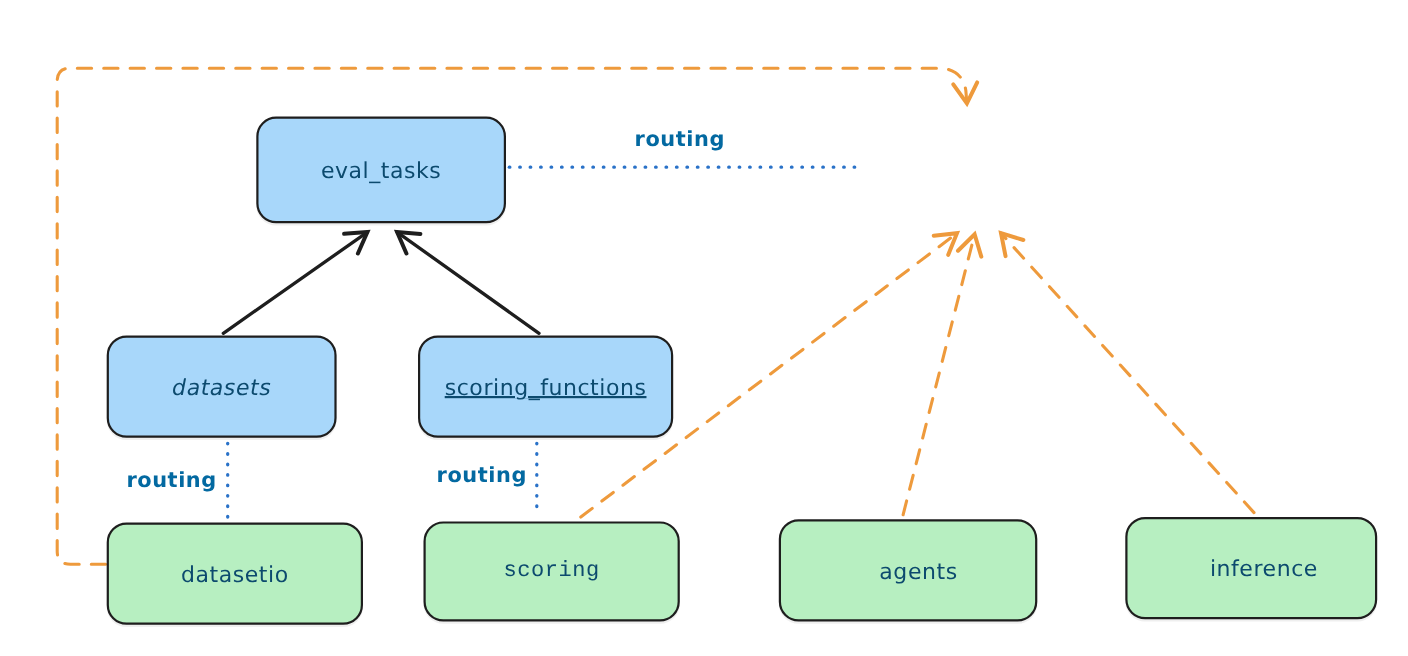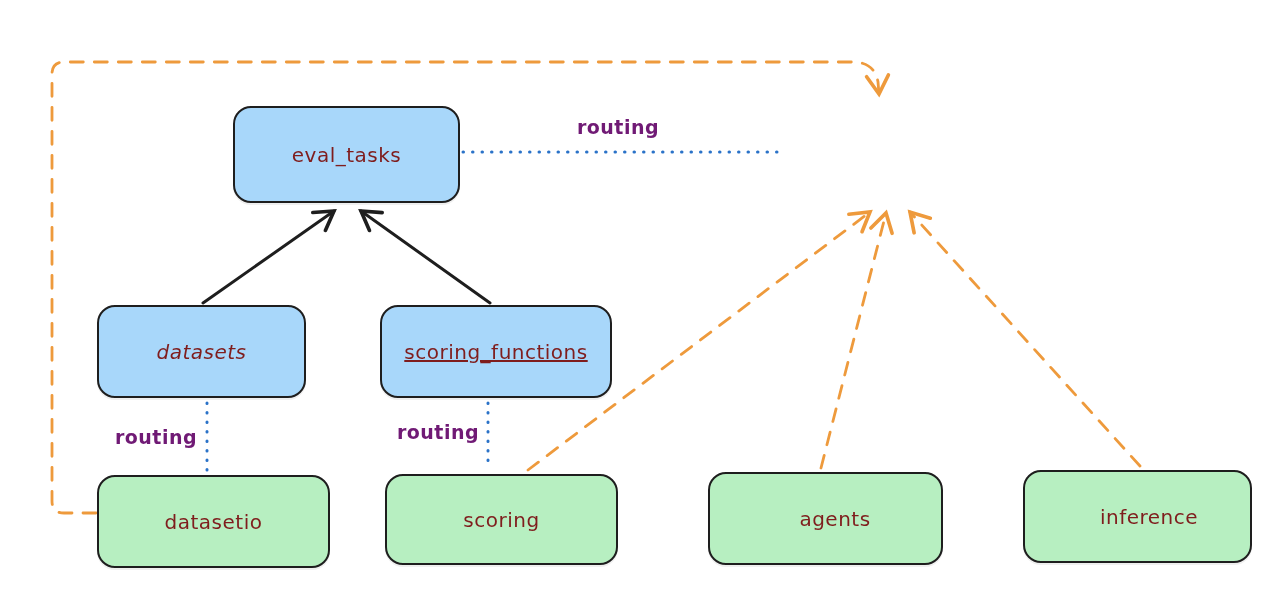--- a/index.html
+++ b/index.html
@@ -10,31 +10,31 @@
     position: relative;
     overflow: hidden;
   }
   .canvas { position: absolute; inset: 0; width: 1280px; height: 596px; }
   svg.edges { position: absolute; left: 0; top: 0; width: 1280px; height: 596px; }
   .node {
     position: absolute;
     border: 2.5px solid #1e1e1e;
     border-radius: 18px;
     display: flex; align-items: center; justify-content: center;
-    font-size: 20px; color: #7f1d1d;
+    font-size: 20px; color: #0c4a6e;
     letter-spacing: 0.5px;
     box-shadow: 0 2px 0 rgba(30,30,30,0.07);
     box-sizing: border-box;
   }
   .node.blue  { background: #a8d7fa; }
   .node.green { background: #b7efc1; }
   .edge-label {
     position: absolute;
     transform: translateX(-50%);
-    color: #701a75;
+    color: #0369a1;
     font-weight: bold;
     font-size: 19px;
     letter-spacing: 0.5px;
     white-space: nowrap;
   }
 </style>
 </head>
 <body>
 
 <div class="canvas">
@@ -73,21 +73,21 @@
   </div>
 
   <div class="node blue" style="left:380px; top:305px; width:232px; height:93px;text-decoration:underline;">
     <span>scoring_functions</span>
   </div>
 
   <div class="node green" style="left:97px; top:475px; width:233px; height:93px;">
     <span>datasetio</span>
   </div>
 
-  <div class="node green" style="left:385px; top:474px; width:233px; height:91px;">
+  <div class="node green" style="left:385px; top:474px; width:233px; height:91px;font-family:Liberation Mono, monospace;">
     <span>scoring</span>
   </div>
 
   <div class="node green" style="left:708px; top:472px; width:235px; height:93px;padding-left:19px;">
     <span>agents</span>
   </div>
 
   <div class="node green" style="left:1023px; top:470px; width:229px; height:93px;padding-left:23px;">
     <span>inference</span>
   </div>

